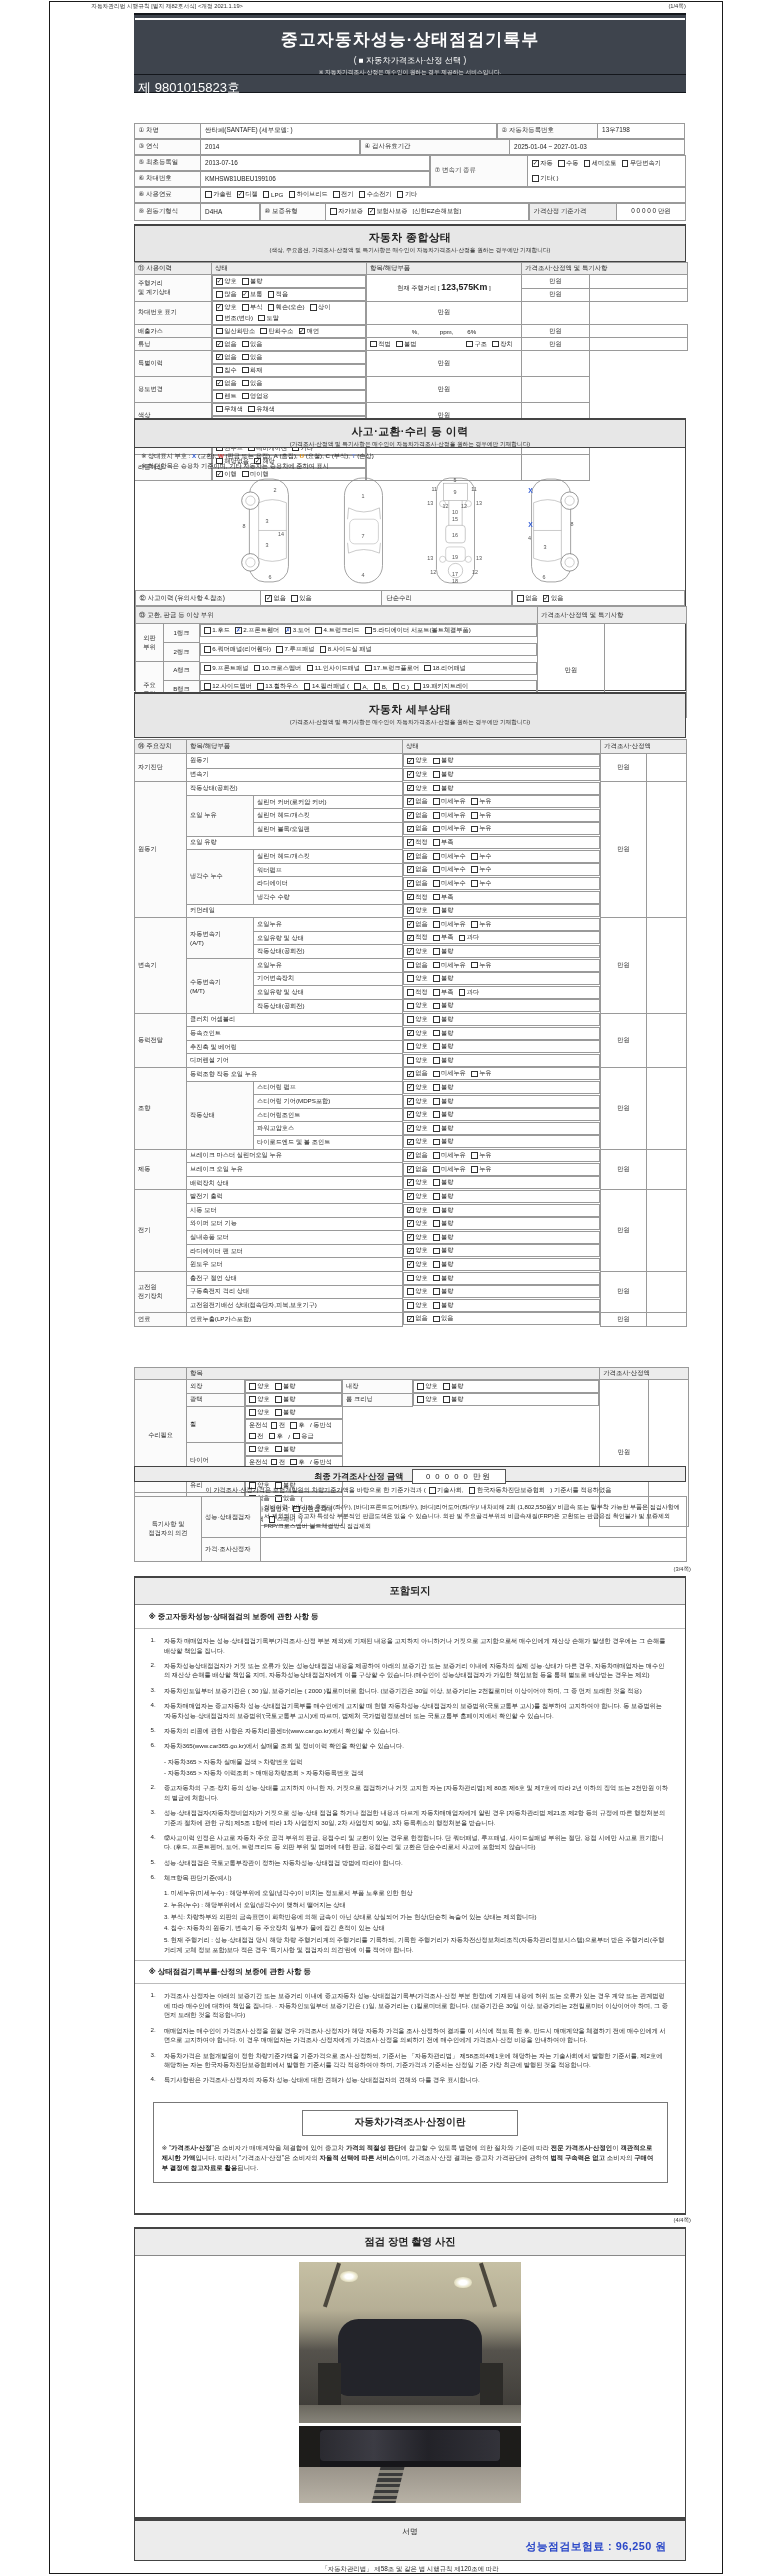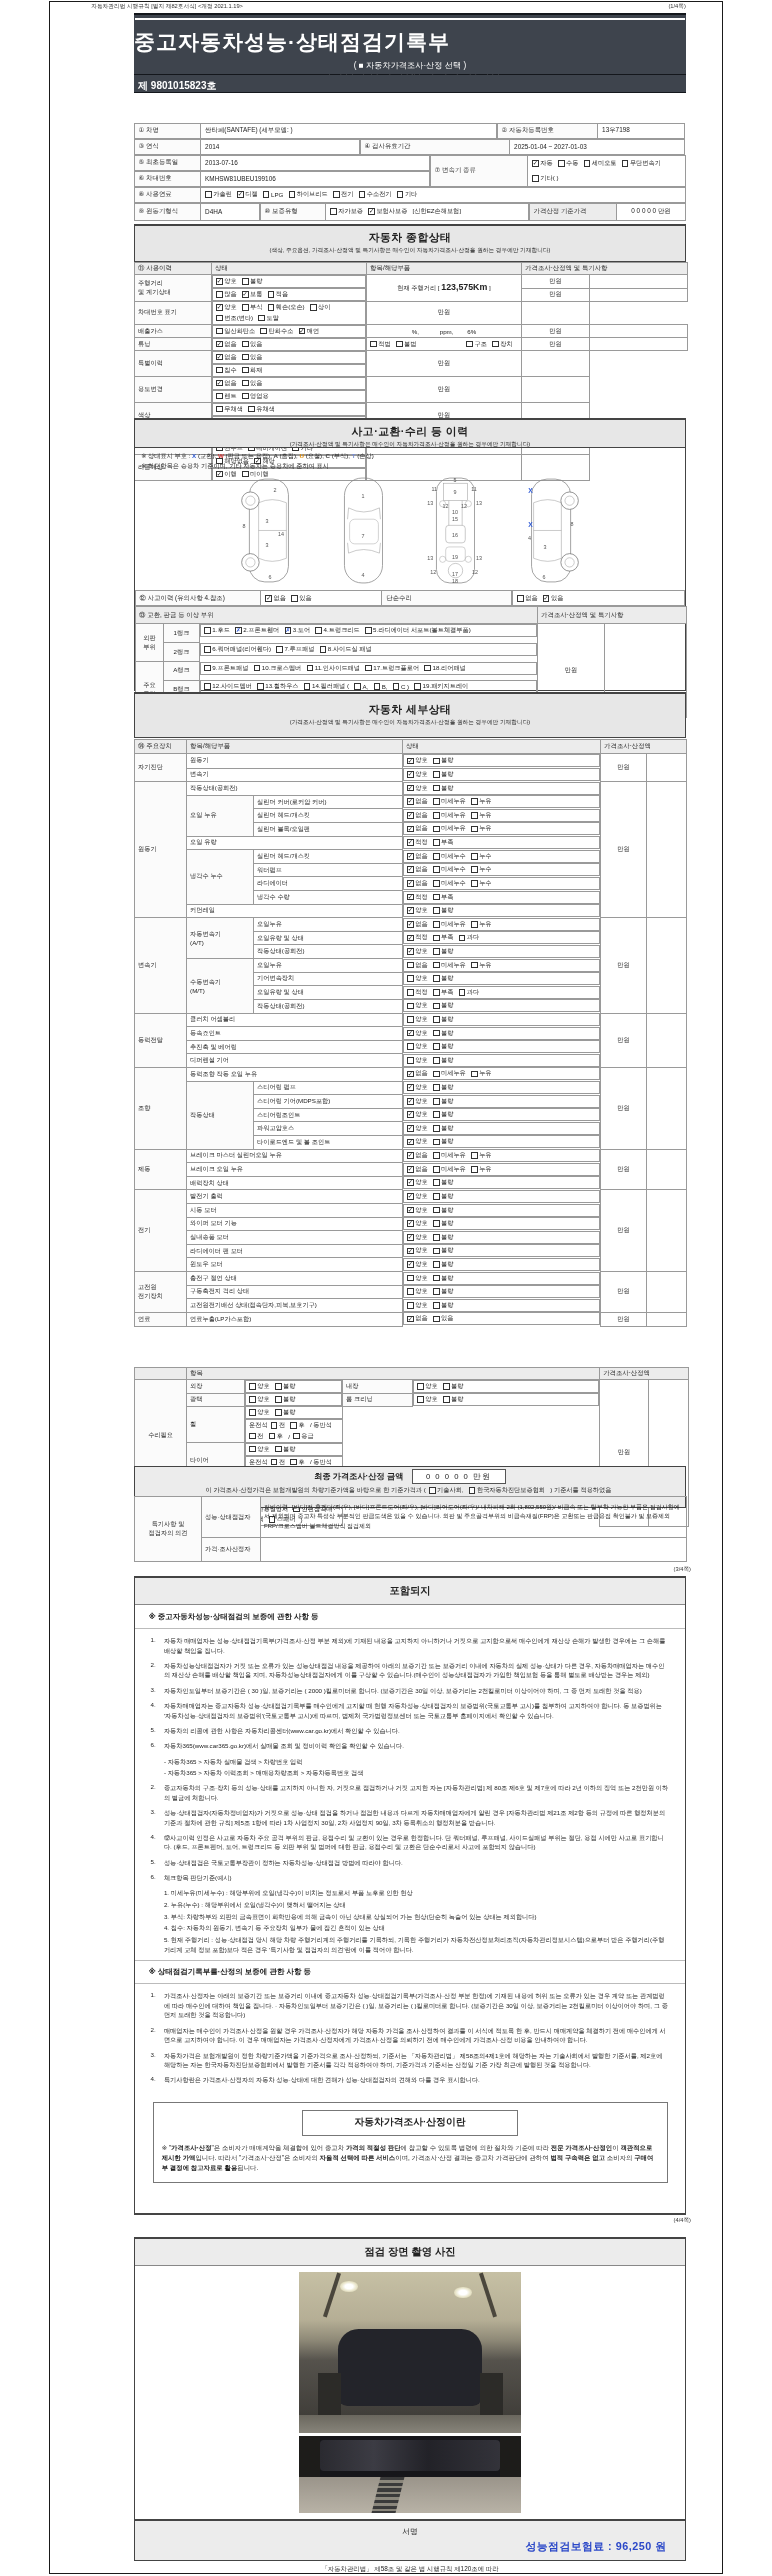--- a/index.html
+++ b/index.html
@@ -5,24 +5,24 @@
   *{margin:0;padding:0;box-sizing:border-box;}
   html,body{width:773px;height:2576px;background:#fff;font-family:"Liberation Sans","DejaVu Sans",sans-serif;color:#222;overflow:hidden;}
   #paper{position:absolute;left:49px;top:1px;width:674px;height:2573px;border:1px solid #1a1a1a;background:#fff;}
   .sec{position:absolute;left:84px;width:552px;}
   .full{position:absolute;left:5.2px;right:5.2px;}
   .meta{top:1px;font-size:5.7px;color:#333;display:flex;justify-content:space-between;padding:0 31px 0 36px;}
   .pagemark{position:absolute;right:31px;font-size:5.7px;color:#333;}
   
   .darkbox{background:#3e444d;color:#fff;border-top:2.1px solid #14171c;border-bottom:1px solid #14171c;padding-top:3.1px;}
   .darkbox .innerline{height:2.6px;border-top:2.1px solid #fff;margin:0 1px;}
-  .darkbox h1{text-align:left;font-size:21px;letter-spacing:1px;margin-top:7.2px;}
+  .darkbox h1{text-align:center;font-size:17px;letter-spacing:1px;margin-top:7.2px;}
   .darkbox .sel{text-align:center;font-size:8.2px;margin-top:4.1px;}
   .darkbox .note{text-align:center;font-size:5.7px;margin-top:2.6px;color:#e8e8e8;}
-  .darkbox .docno{font-size:10px;font-weight:bold;padding:4.1px 2.1px 3.1px 4.1px;}
+  .darkbox .docno{font-size:13px;font-weight:normal;padding:4.1px 2.1px 3.1px 4.1px;}
   
   .band{background:#e7e7e7;border:0.8px solid #444;border-top-width:2.1px;text-align:center;padding-top:4.6px;}
   .band .btitle{font-size:10.8px;font-weight:bold;letter-spacing:0.5px;}
   .band .bsub{font-size:5.7px;color:#222;margin-top:2.1px;}
   
   table.t{border-collapse:collapse;width:552px;table-layout:fixed;}
   table.t td,table.t th{border:0.5px solid #9a9a9a;font-size:6.2px;padding:1px 3.1px;vertical-align:middle;}
   table.t th{background:#ececec;font-weight:normal;text-align:left;font-size:6.4px;}
   td.lab{background:#fbfbfb;}
   td.ctr{text-align:center;}
@@ -51,21 +51,21 @@
   .nsechead{border-bottom:0.5px solid #bbb;padding:6.2px 0 6.2px 13.4px;font-size:7.5px;font-weight:bold;}
   .nlist{padding:7.2px 15.5px 3.1px 15.5px;}
   .nitem{display:flex;margin-bottom:5.7px;}
   .nnum{width:13.4px;flex:none;font-size:6.2px;}
   .ntext{font-size:6.2px;line-height:1.55;}
   .nsub{margin-left:13.4px;font-size:6.2px;line-height:1.55;margin-bottom:2.1px;}
   .pricebox{border:0.5px solid #777;margin:8.2px 17.5px 9.3px 17.5px;padding:7.2px 8.2px 8.2px 8.2px;}
   .pricebox .pbt{border:0.5px solid #777;width:216px;margin:0 auto;text-align:center;font-size:9.8px;font-weight:bold;padding:5.2px 0;}
   .pricebox .pbb{margin-top:7.2px;font-size:6.4px;line-height:1.6;}
   
-  .photobox{border:0.8px solid #444;border-top-width:2.1px;border-bottom-width:2.1px;overflow:hidden;margin-top:10px;}
+  .photobox{border:0.8px solid #444;border-top-width:2.1px;border-bottom-width:2.1px;overflow:hidden;}
   .photo{width:222px;margin:0 auto;position:relative;overflow:hidden;}
   .ph1{height:161px;background:linear-gradient(#c6c0a4 0%,#b5ae95 30%,#8f8a78 42%,#55524c 55%,#3a3834 100%);}
   .ph1 .light{position:absolute;width:17.5px;height:11.3px;border-radius:50%;background:radial-gradient(#fff 30%,#e8e4c8 60%,rgba(200,195,160,0));}
   .ph1 .beam{position:absolute;top:0;width:3.6px;height:46px;background:#4a463c;}
   .ph1 .carbody{position:absolute;left:39px;top:57px;width:144px;height:77px;background:#23242a;border-radius:20.6px 20.6px 9.3px 9.3px;}
   .ph1 .lift{position:absolute;top:101px;width:23px;height:60px;background:#2c2b28;}
   .ph1 .floor1{position:absolute;bottom:0;width:100%;height:17.5px;background:linear-gradient(#6a675e,#87847a);}
   .ph2{height:77px;background:#16161a;}
   .ph2 .under{position:absolute;left:20.6px;top:4.1px;width:180px;height:31px;background:linear-gradient(90deg,#2a2a30,#3c3c44 30%,#222228 60%,#33333a);border-radius:4.1px;}
   .ph2 .post{position:absolute;top:0;width:20.6px;height:77px;background:#1d1c1a;}
@@ -1546,21 +1546,21 @@
                 <span class="box"></span>
                 <span class="cbt">스패너</span>
               </span>
               <span class="plain">)</span>
             </td>
       </tr>
     </tbody>
       </table>
   </div>
 
-  <div class="sec" style="top:1464px;background:#ececec;border:0.8px solid #444;border-top-width:1.5px;height:42px;">
+  <div class="sec" style="top:1464px;background:#ececec;border:0.8px solid #444;border-top-width:1.5px;height:16px;">
     <div style="display:flex;justify-content:center;align-items:center;margin-top:2.1px;">
       <span style="font-size:8.2px;font-weight:bold;margin-right:8.2px;">최종 가격조사·산정 금액</span>
       <span style="border:0.5px solid #555;background:#fff;padding:1.5px 13.4px;font-size:7.7px;letter-spacing:1.5px;">0 0 0 0 0 만원</span>
     </div>
     <div style="display:flex;justify-content:center;margin-top:2.1px;font-size:5.7px;" class="ckline">
         <span class="plain">이 가격조사·산정가격은 보험개발원의 차량기준가액을 바탕으로 한 기준가격과 (</span>
         <span class="cb">
           <span class="box"></span>
           <span class="cbt">기술사회,</span>
         </span>

